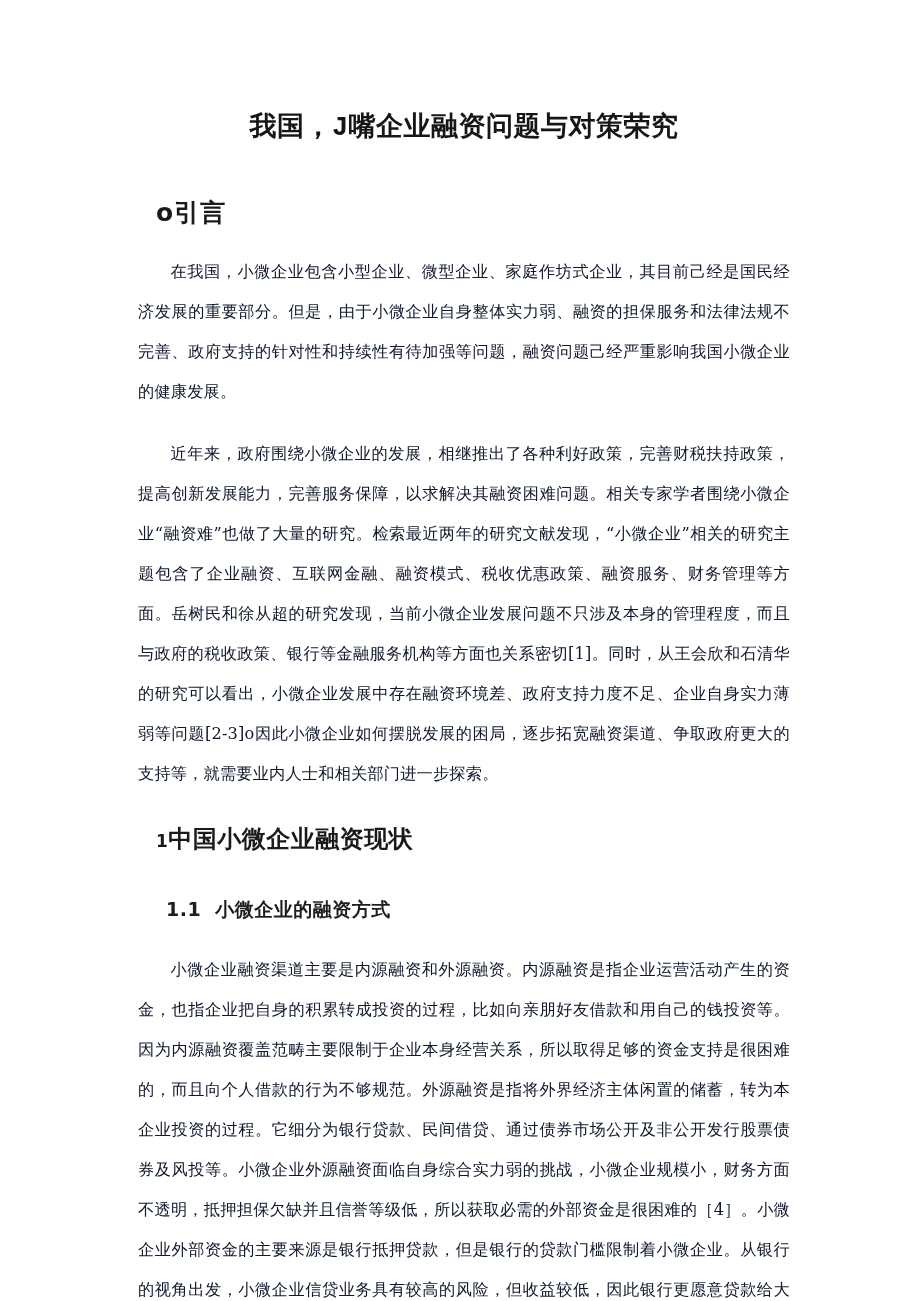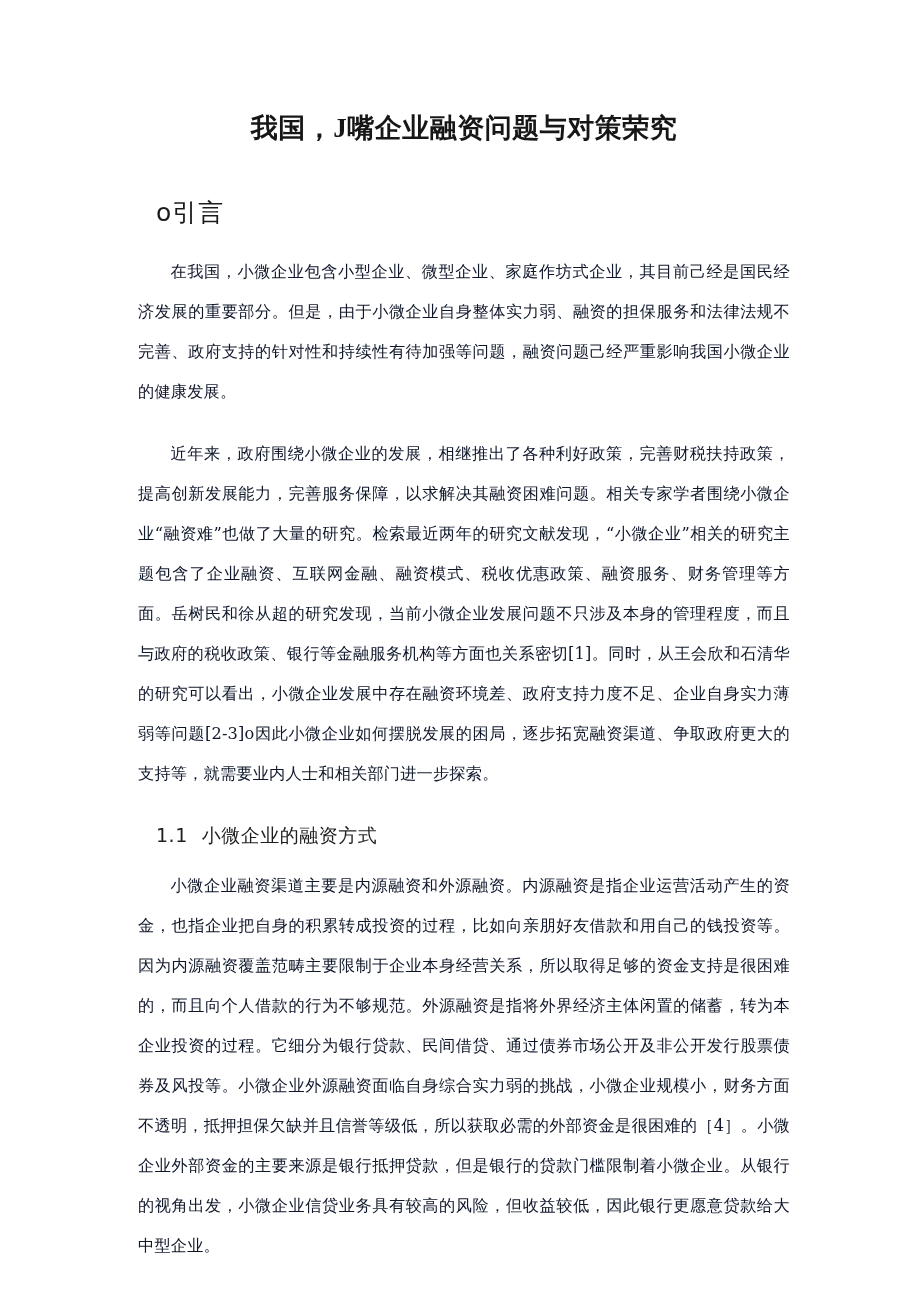--- a/index.html
+++ b/index.html
@@ -25,35 +25,35 @@
     position: absolute;
     left: 138px;
     top: 0;
     width: 652px;
   }
 
   
   .doc-title {
     margin: 0;
     padding-top: 108px;
-    font-family: Liberation Serif, serif;
+    font-family: Liberation Mono, monospace;
     font-size: 27px;
     font-weight: 700;
     line-height: 40px;
     text-align: center;
     letter-spacing: 0.5px;
     color: #161616;
     white-space: nowrap;
   }
 
   
   .h-sec {
     margin: 0;
     font-family: "DejaVu Sans", "Liberation Sans", sans-serif;
-    font-weight: 400;
+    font-weight: 700;
     color: #1a1a1a;
   }
   .h-sec-0 {          
     font-size: 25px;
     line-height: 34px;
     padding-top: 48px;
     padding-left: 18px;
     letter-spacing: 1px;
   }
   .h-sec-1 {          
@@ -61,24 +61,24 @@
     line-height: 34px;
     padding-top: 28px;
     padding-left: 18px;
     letter-spacing: 0.5px;
   }
   .h-sec-1 .numlead {
     font-size: 17px;
     vertical-align: baseline;
   }
   .h-sub {
-    margin: 0;
+    margin: 10px;
     font-family: "DejaVu Sans", "Liberation Sans", sans-serif;
     font-size: 19px;
-    font-weight: 400;
+    font-weight: 700;
     line-height: 30px;
     padding-top: 26px;
     padding-left: 18px;
     color: #1e1e1e;
     letter-spacing: 0.5px;
   }
   .h-sub .subnum {
     margin-right: 14px;
   }
 
@@ -105,19 +105,20 @@
   <div class="content">
 
     <h1 class="doc-title">我国，J嘴企业融资问题与对策荣究</h1>
 
     <h2 class="h-sec h-sec-0">o引言</h2>
 
     <p class="para">在我国，小微企业包含小型企业、微型企业、家庭作坊式企业，其目前己经是国民经济发展的重要部分。但是，由于小微企业自身整体实力弱、融资的担保服务和法律法规不完善、政府支持的针对性和持续性有待加强等问题，融资问题己经严重影响我国小微企业的健康发展。</p>
 
     <p class="para">近年来，政府围绕小微企业的发展，相继推出了各种利好政策，完善财税扶持政策，提高创新发展能力，完善服务保障，以求解决其融资困难问题。相关专家学者围绕小微企业“融资难”也做了大量的研究。检索最近两年的研究文献发现，“小微企业”相关的研究主题包含了企业融资、互联网金融、融资模式、税收优惠政策、融资服务、财务管理等方面。岳树民和徐从超的研究发现，当前小微企业发展问题不只涉及本身的管理程度，而且与政府的税收政策、银行等金融服务机构等方面也关系密切[1]。同时，从王会欣和石清华的研究可以看出，小微企业发展中存在融资环境差、政府支持力度不足、企业自身实力薄弱等问题[2-3]o因此小微企业如何摆脱发展的困局，逐步拓宽融资渠道、争取政府更大的支持等，就需要业内人士和相关部门进一步探索。</p>
 
+    <h2 class="h-sec h-sec-1"><span class="numlead">1</span><span>中国小微企业融资现状</span></h2>
 
     <h3 class="h-sub"><span class="subnum">1.1</span><span>小微企业的融资方式</span></h3>
 
     <p class="para tight">小微企业融资渠道主要是内源融资和外源融资。内源融资是指企业运营活动产生的资金，也指企业把自身的积累转成投资的过程，比如向亲朋好友借款和用自己的钱投资等。因为内源融资覆盖范畴主要限制于企业本身经营关系，所以取得足够的资金支持是很困难的，而且向个人借款的行为不够规范。外源融资是指将外界经济主体闲置的储蓄，转为本企业投资的过程。它细分为银行贷款、民间借贷、通过债券市场公开及非公开发行股票债券及风投等。小微企业外源融资面临自身综合实力弱的挑战，小微企业规模小，财务方面不透明，抵押担保欠缺并且信誉等级低，所以获取必需的外部资金是很困难的［4］。小微企业外部资金的主要来源是银行抵押贷款，但是银行的贷款门槛限制着小微企业。从银行的视角出发，小微企业信贷业务具有较高的风险，但收益较低，因此银行更愿意贷款给大中型企业。</p>
 
   </div>
 </div>
 
 </body></html>

